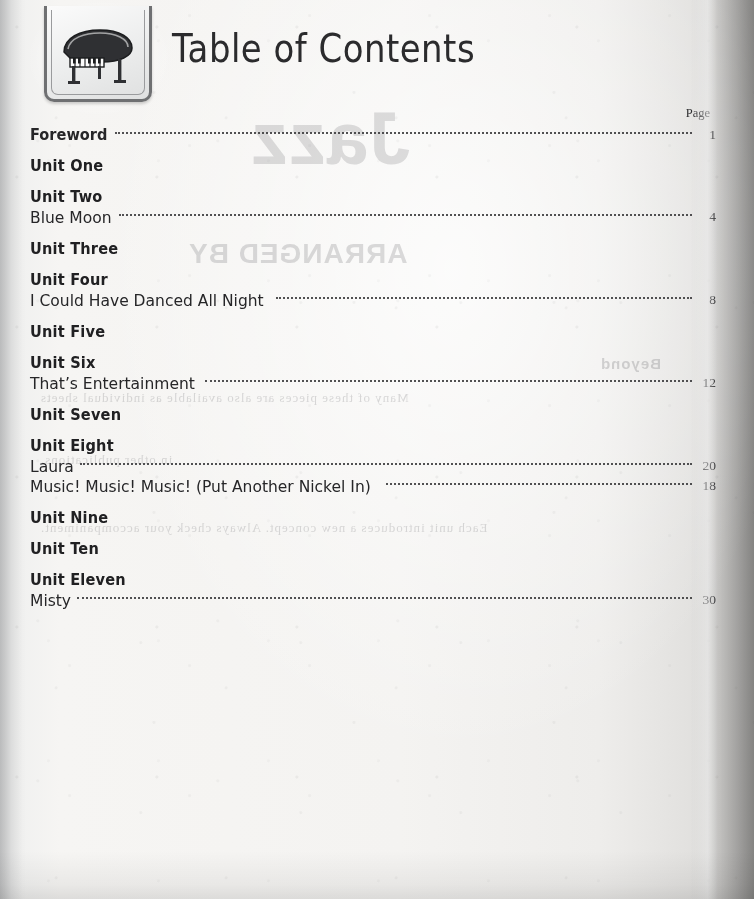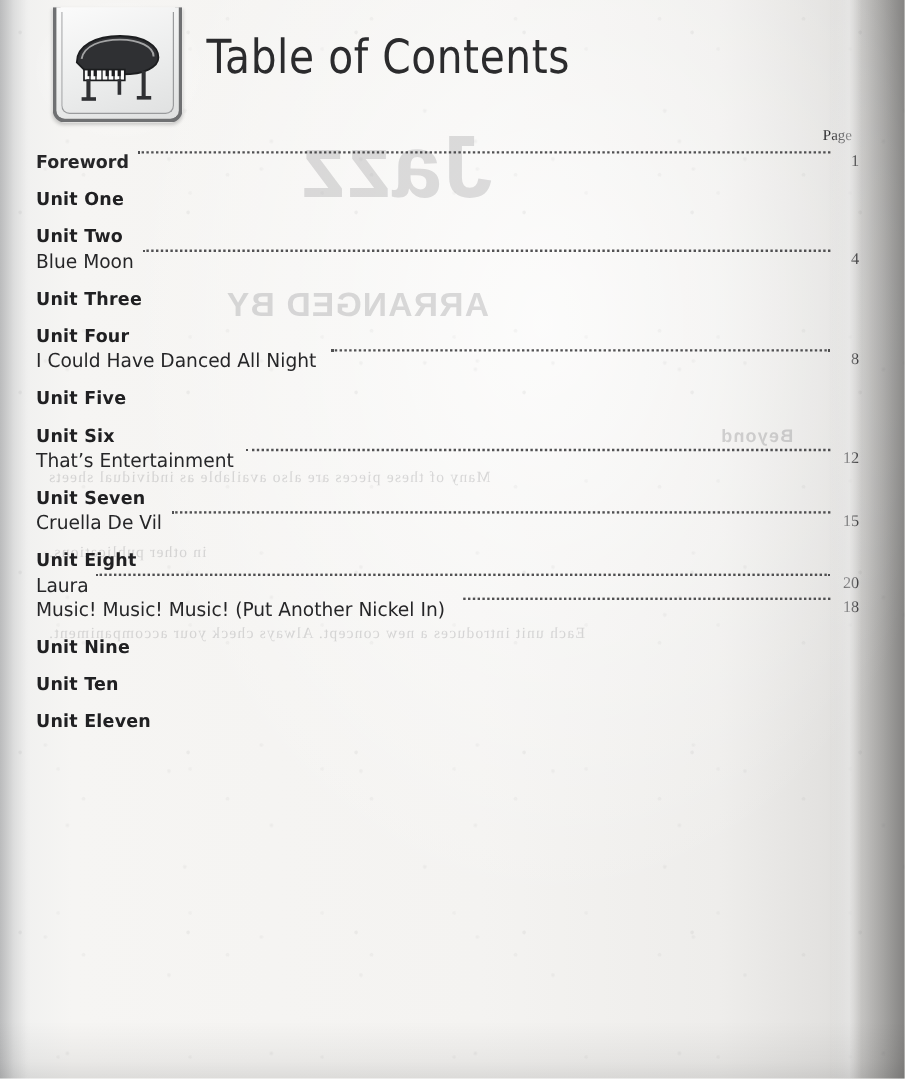--- a/index.html
+++ b/index.html
@@ -147,21 +147,21 @@
   .toc {
     position: absolute;
     top: 126px;
     left: 30px;
     width: 686px;
   }
 
   .entry {
     position: relative;
     display: flex;
-    align-items: flex-start;
+    align-items: center;
     margin-bottom: 1px;
   }
 
   .unit-head {
     font-family: "DejaVu Sans", sans-serif;
     font-size: 15px;
     font-weight: bold;
     color: #202022;
     letter-spacing: 0.2px;
     margin-top: 13px;
@@ -319,43 +319,43 @@
     <div class="unit-head">Unit Five</div>
 
     <div class="unit-head">Unit Six</div>
     <div class="entry">
       <span class="song">That’s Entertainment</span>
       <span class="dots"></span>
       <span class="pagenum">12</span>
     </div>
 
     <div class="unit-head">Unit Seven</div>
-    <div class="entry">
-      <span class="song">Cruella De Vil</span>
-      <span class="dots"></span>
-      <span class="pagenum">15</span>
-    </div>
 
     <div class="unit-head">Unit Eight</div>
     <div class="entry">
       <span class="song">Laura</span>
       <span class="dots"></span>
       <span class="pagenum">20</span>
     </div>
     <div class="entry">
       <span class="song">Music! Music! Music! (Put Another Nickel In)</span>
       <span class="dots"></span>
       <span class="pagenum">18</span>
     </div>
 
     <div class="unit-head">Unit Nine</div>
 
     <div class="unit-head">Unit Ten</div>
 
     <div class="unit-head">Unit Eleven</div>
+    <div class="entry">
+      <span class="song">Misty</span>
+      <span class="dots"></span>
+      <span class="pagenum">30</span>
+    </div>
 
   </div>
 
   <div class="left-edge"></div>
   <div class="curl-hi"></div>
   <div class="curl"></div>
   <div class="bottom-shadow"></div>
 </div>
 
 </body></html>

